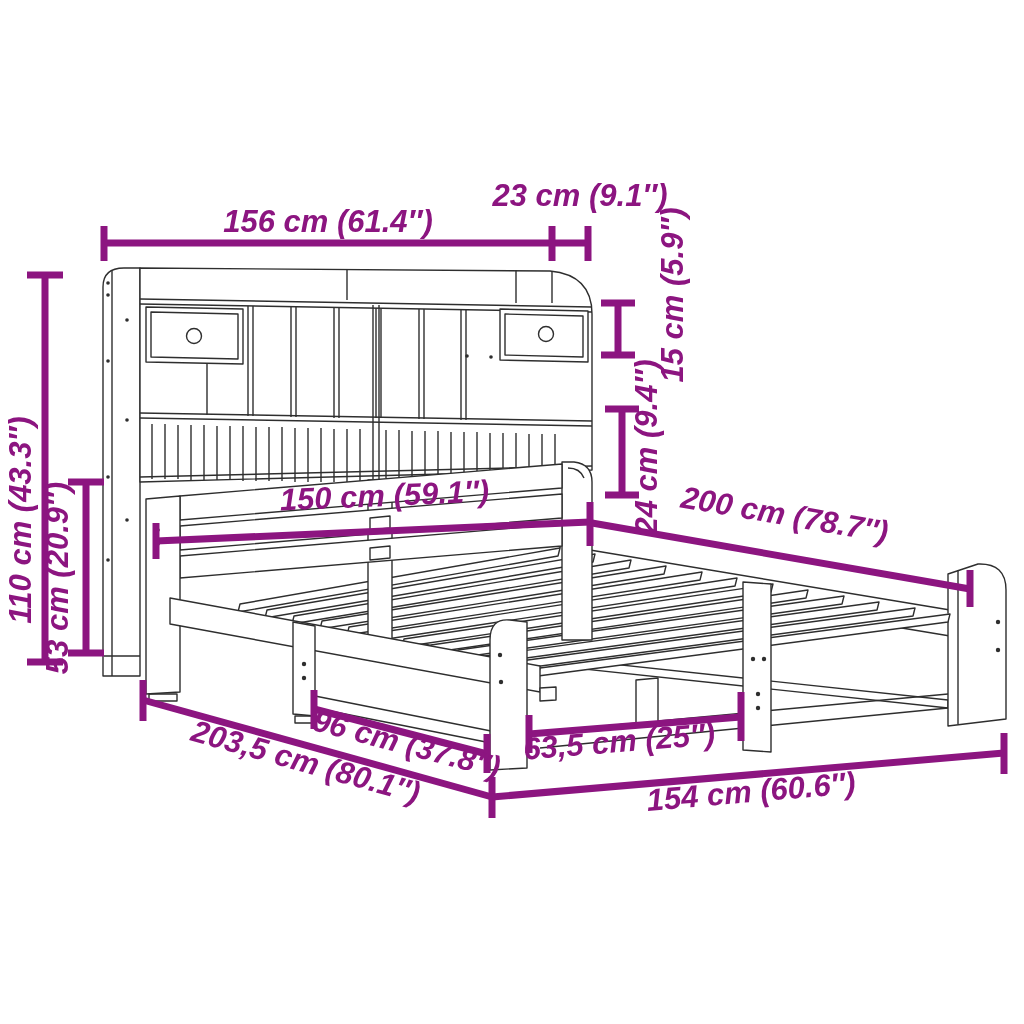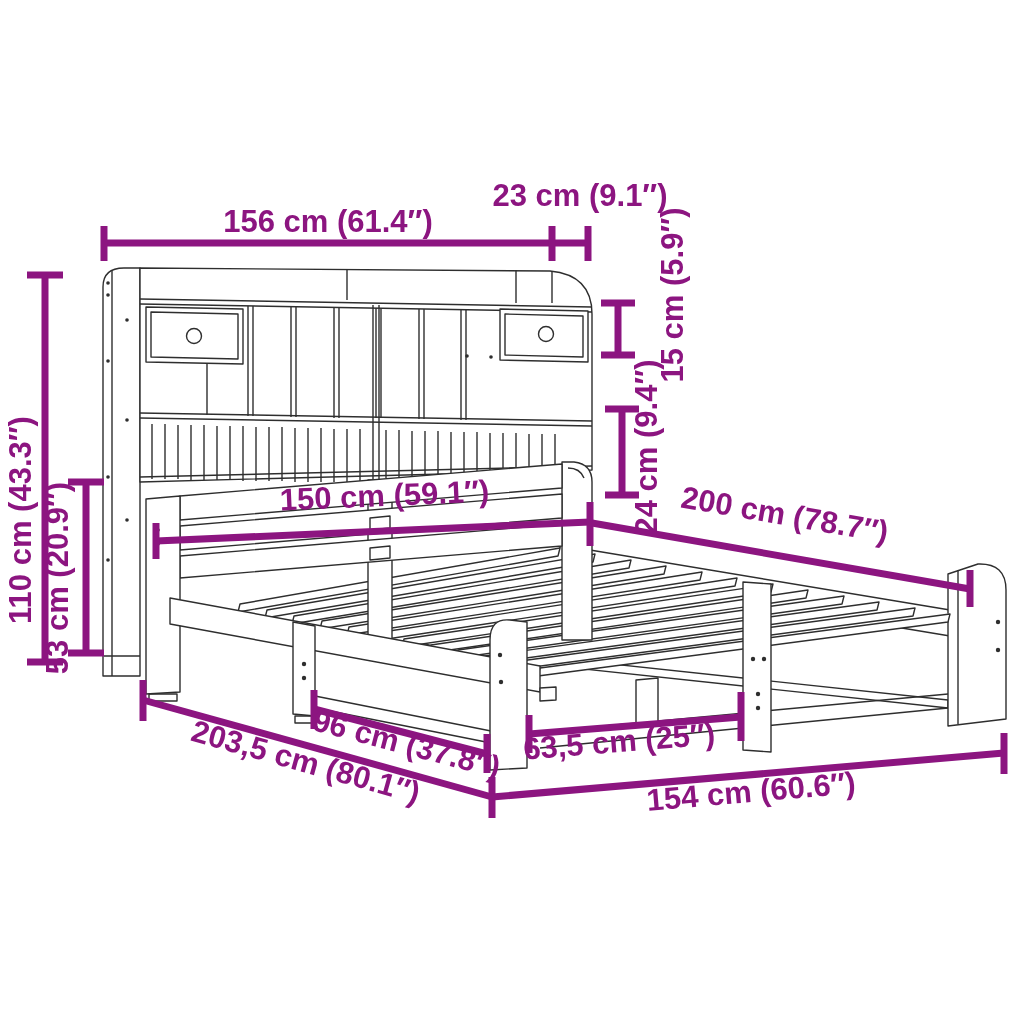--- a/index.html
+++ b/index.html
@@ -1,17 +1,17 @@
 <!DOCTYPE html>
 <html><head>
 <meta charset="utf-8">
 <style>
   html,body{margin:0;padding:0;background:#ffffff;}
   .stage{position:relative;width:1024px;height:1024px;background:#fff;overflow:hidden;
-         font-family:"Liberation Sans", sans-serif;}
+         font-family:"Liberation Sans", sans-serif;font-style:italic;}
   svg{position:absolute;left:0;top:0;}
   .dim-label{font-family:"Liberation Sans", sans-serif;font-weight:bold;font-size:31px;}
 </style>
 </head>
 <body>
 
 <div class="stage">
 <svg width="1024" height="1024" viewBox="0 0 1024 1024">
 
   <g stroke="#2E2E2E" stroke-width="1.4" fill="none" stroke-linejoin="round">

